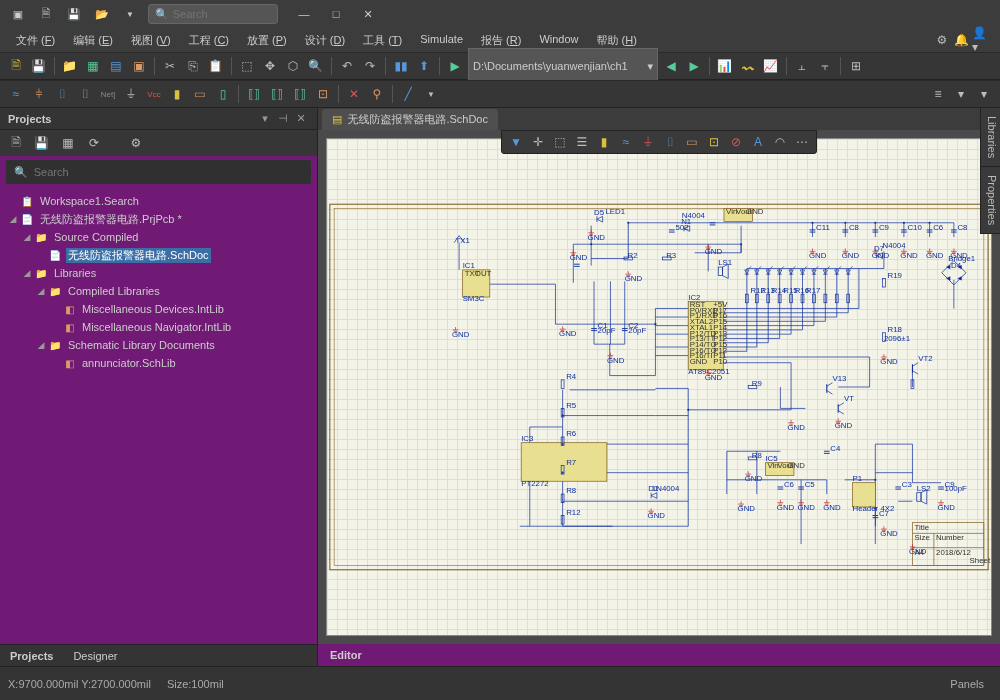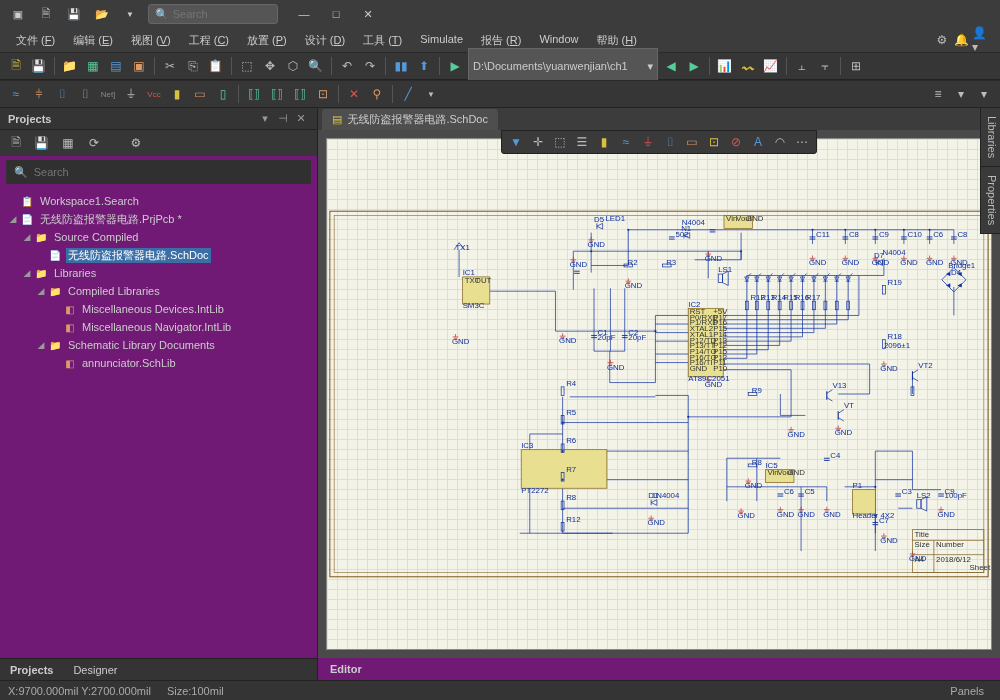--- a/index.html
+++ b/index.html
@@ -37,21 +37,21 @@
 .panel-tab.act { font-weight:bold; }
 .editor { flex:1; display:flex; flex-direction:column; background:#444; position:relative;}
 .doc-tabs { background:#3c3c3c; height:22px; display:flex; align-items:center; padding-left:4px;}
 .doc-tab { background:#4e4e4e; padding:3px 10px; display:flex; align-items:center; gap:5px; color:#ccc; border-radius:3px 3px 0 0;}
 .canvas-wrap { flex:1; background:#4a4a4a; padding:8px; position:relative;}
 .schematic { width:100%; height:100%; background:#f3f3e8; border:1px solid #888; position:relative; overflow:hidden;}
 .grid { position:absolute; inset:0; background-image:linear-gradient(#ddd 1px,transparent 1px),linear-gradient(90deg,#ddd 1px,transparent 1px),linear-gradient(#bbb 1px,transparent 1px),linear-gradient(90deg,#bbb 1px,transparent 1px); background-size:10px 10px,10px 10px,50px 50px,50px 50px;}
 .float-tb { position:absolute; top:0; left:50%; transform:translateX(-50%); background:#3a3a3a; height:24px; display:flex; align-items:center; padding:0 4px; gap:2px; border:1px solid #222; border-radius:0 0 3px 3px; z-index:10;}
 .ed-tabs { background:#701a75; height:22px; display:flex; align-items:center;}
 .ed-tab { padding:3px 12px; color:#ccc; font-weight:bold;}
-.statusbar { background:#343434; height:20px; display:flex; align-items:center; padding:0 8px; border-top:1px solid #222; color:#aaa;}
+.statusbar { background:#343434; height:34px; display:flex; align-items:center; padding:0 8px; border-top:1px solid #222; color:#aaa;}
 .statusbar .sp { flex:1;}
 .side-rail { position:absolute; right:0; top:0; width:20px; background:#3a3a3a; display:flex; flex-direction:column; border-left:1px solid #222;}
 .side-rail .rt { writing-mode:vertical-rl; padding:8px 2px; color:#bbb; border-bottom:1px solid #222;}
 svg { display:block; }
 .c-yel{color:#d8c040}.c-grn{color:#5c9}.c-blu{color:#59d}.c-red{color:#d55}.c-org{color:#d96}
 </style>
 </head>
 <body>
 
 <div class="titlebar">

